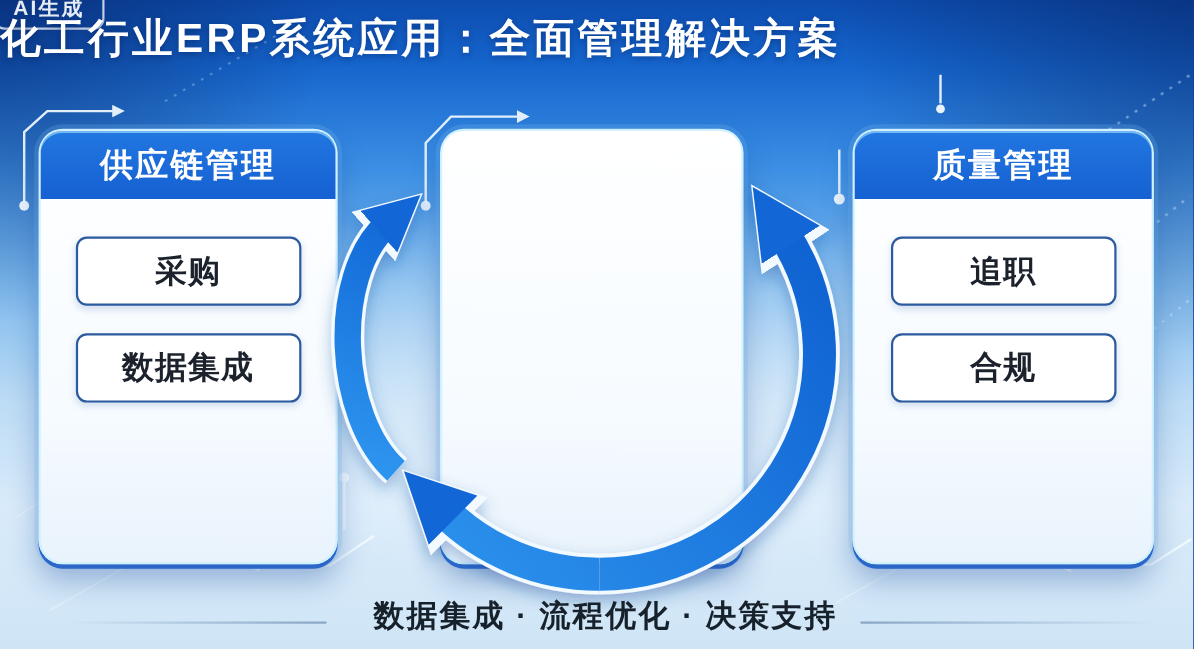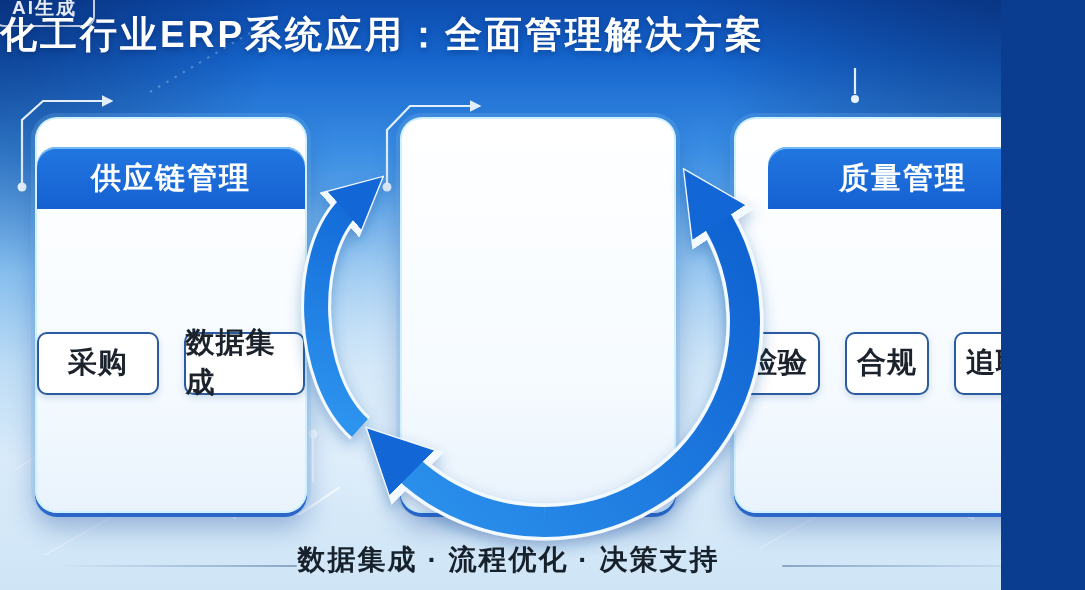--- a/index.html
+++ b/index.html
@@ -1,17 +1,17 @@
 <!DOCTYPE html>
 <html><head>
 <meta charset="utf-8">
 <style>
   html,body{margin:0;padding:0;background:#0a3d8f;}
   .stage{
-    position:relative;width:1001px;height:590px;overflow:hidden;
+    position:relative;width:1085px;height:590px;overflow:hidden;
     font-family:"Liberation Sans","DejaVu Sans",sans-serif;
     background:
       radial-gradient(circle at -2% -6%, rgba(5,28,86,.6), transparent 26%),
       radial-gradient(circle at 103% -6%, rgba(5,28,86,.55), transparent 28%),
       radial-gradient(ellipse 58% 42% at 50% 60%, rgba(255,255,255,.5), transparent 72%),
       linear-gradient(180deg,#0d4cae 0%,#1565cd 10%,#3c8fe4 26%,#82bcee 45%,#bddcf5 62%,#d9ebfa 78%,#cfe5f6 100%);
   }
   .deco,.arrows{position:absolute;left:0;top:0;width:1085px;height:590px;pointer-events:none;}
   .title{
     position:absolute;top:10px;left:0;right:0;text-align:left;
@@ -24,31 +24,31 @@
     color:rgba(255,255,255,.9);font-size:19px;letter-spacing:2px;font-weight:600;
   }
   .card{
     position:absolute;top:117px;height:392px;border-radius:22px;
     background:linear-gradient(180deg,#ffffff 0%,#f6fbff 65%,#e9f3fc 100%);
     border:2px solid rgba(205,240,255,.95);
     box-shadow:0 4px 0 #2b66c9, 0 14px 26px rgba(20,70,150,.35), 0 0 0 4px rgba(130,195,245,.22);
   }
   .card.c1{left:35px;width:268px;}
   .card.c2{left:400px;width:272px;}
-  .card.c3{left:734px;width:270px;padding-left:32px;}
+  .card.c3{left:775px;width:270px;}
   .card .hd{
     height:62px;border-radius:19px 19px 0 0;
     background:linear-gradient(180deg,#2277e0,#1560d2);
     box-shadow:inset 0 2px 0 rgba(160,220,255,.65);
     display:flex;align-items:center;justify-content:center;
-    color:#fff;font-size:30px;font-weight:700;letter-spacing:2px;margin-top:28px;
+    color:#fff;font-size:30px;font-weight:700;letter-spacing:2px;
   }
   .items{
     position:absolute;left:0;right:0;top:62px;bottom:0;
-    display:flex;flex-direction:row;align-items:center;
+    display:flex;flex-direction:column;align-items:center;
     padding-top:34px;gap:25px;
   }
   .item{
     width:201px;height:59px;background:#ffffff;
     border:2px solid #2b5a9e;border-radius:10px;
     display:flex;align-items:center;justify-content:center;
     font-size:29px;font-weight:600;color:#1b222c;letter-spacing:1px;
     box-shadow:0 3px 7px rgba(40,90,160,.18);
   }
   .footer-text{
@@ -112,23 +112,22 @@
       <div class="item">数据集成</div>
     </div>
   </section>
 
   <section class="card c2">
   </section>
 
   <section class="card c3">
     <div class="hd">质量管理</div>
     <div class="items">
-      <div class="item">检验</div>
+      <div class="item">追职</div>
       <div class="item">合规</div>
-      <div class="item">追职</div>
     </div>
   </section>
 
   <svg class="arrows" viewBox="0 0 1085 590" aria-hidden="true">
     <defs>
       <linearGradient id="gArr" x1="330" y1="520" x2="740" y2="160" gradientUnits="userSpaceOnUse">
         <stop offset="0" stop-color="#2f97f0"></stop>
         <stop offset="1" stop-color="#0d5ecf"></stop>
       </linearGradient>
       <linearGradient id="gArrL" x1="310" y1="430" x2="400" y2="180" gradientUnits="userSpaceOnUse">

